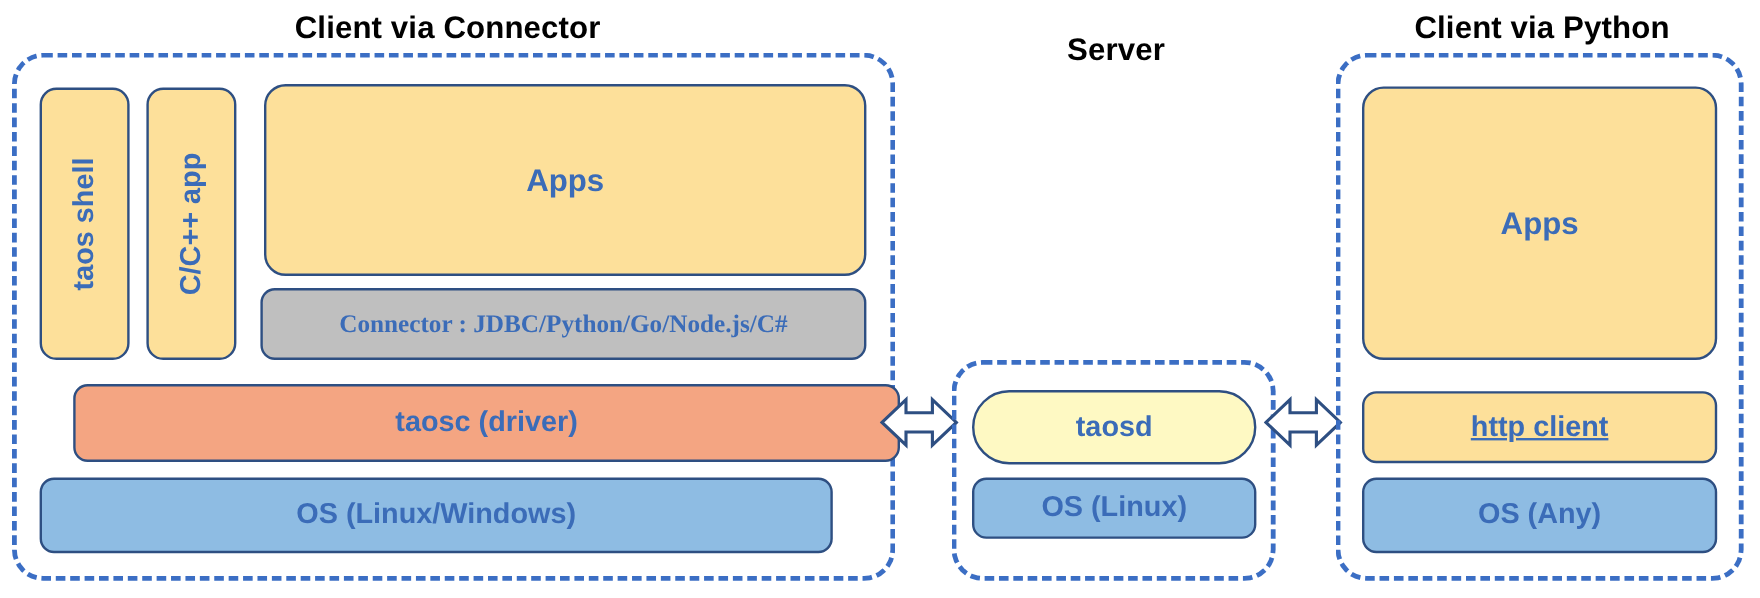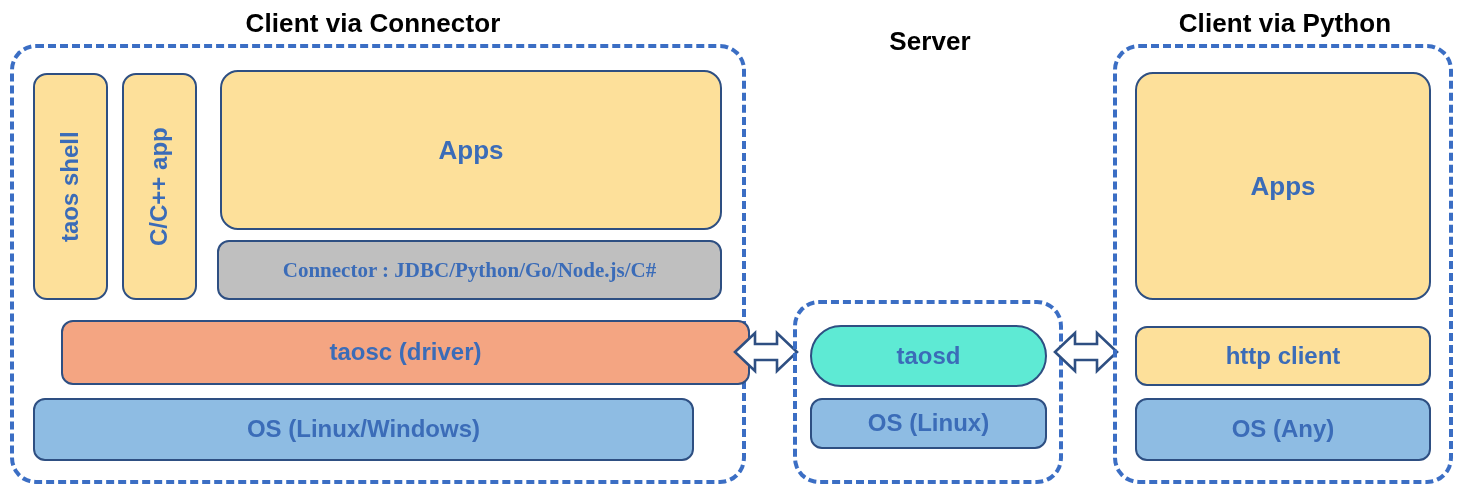--- a/index.html
+++ b/index.html
@@ -44,21 +44,21 @@
     align-items: center;
     justify-content: center;
     text-align: center;
     color: #3B6CB8;
     font-weight: bold;
     line-height: 1.18;
   }
   .box.yellow { background: #FDE09A; }
   .box.blue   { background: #8EBCE3; }
   .box.orange { background: #F4A582; }
-  .box.green  { background: #5eead4; border-radius: 31px; }
+  .box.green  { background: #fef9c3; border-radius: 31px; }
   .box.gray   { background: #BFBFBF; }
 
   .box.vertical {
     writing-mode: vertical-rl;
     transform: rotate(180deg);
     border-radius: 14px;
   }
 
   .fs-26 { font-size: 26px; }
   .fs-24 { font-size: 24px; }
@@ -112,15 +112,15 @@
     <polygon points="2,26 22,7 22,18 44,18 44,7 64,26 44,45 44,34 22,34 22,45" fill="#ffffff" stroke="#2E4F82" stroke-width="2.6" stroke-linejoin="miter"></polygon>
   </svg>
 </div>
 
 <div class="group" style="left:1113px; top:44px; width:340px; height:440px;"></div>
 
 <div class="box yellow fs-26" style="left:1135px; top:72px; width:296px; height:228px; border-radius:18px; flex-direction:column;">
   <span>Apps</span>
 </div>
 
-<div class="box yellow fs-24" style="left:1135px; top:326px; width:296px; height:60px;">http client</div>
+<div class="box yellow fs-24" style="left:1135px; top:326px; width:296px; height:60px;text-decoration:underline;">http client</div>
 
 <div class="box blue fs-24" style="left:1135px; top:398px; width:296px; height:63px;">OS (Any)</div>
 
 </body></html>

